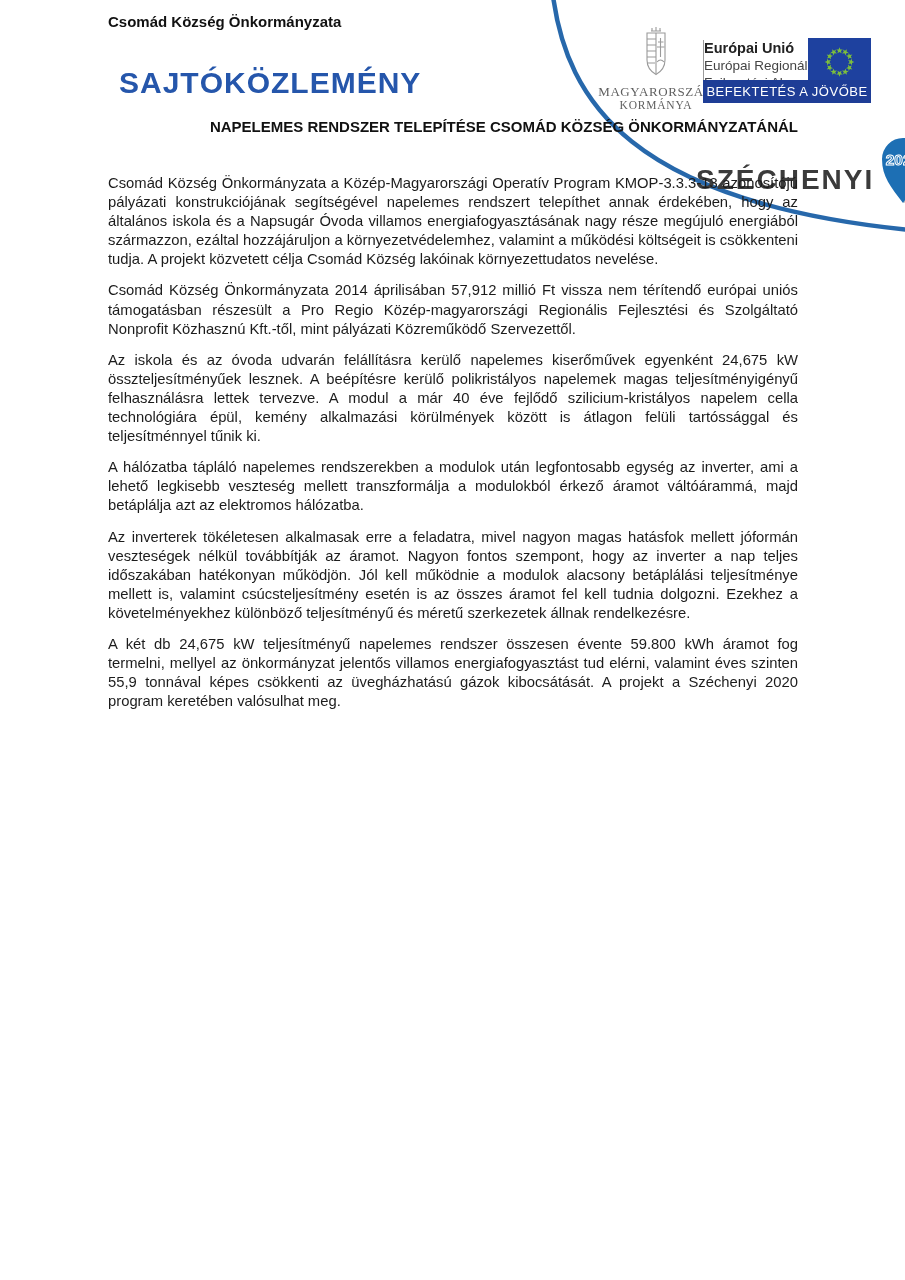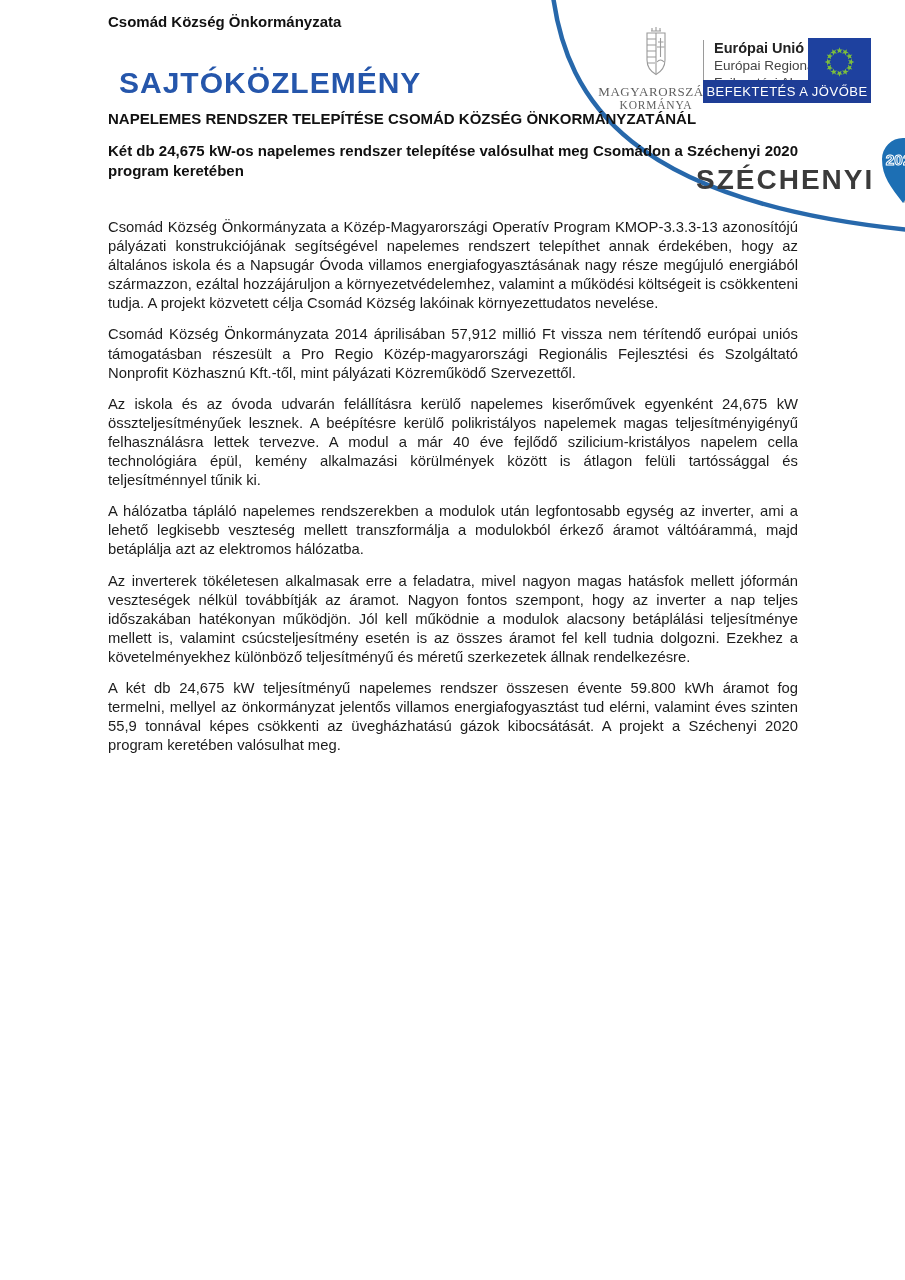--- a/index.html
+++ b/index.html
@@ -19,21 +19,21 @@
     text-align:center;color:#5f5f5f;
     font-family:"Liberation Serif", serif;
   }
   .gov-crest{display:block;margin:0 auto 3px auto;}
   .gov-line1{font-size:13px;letter-spacing:0.6px;line-height:14px;}
   .gov-line2{font-size:11.5px;letter-spacing:0.8px;line-height:13px;}
 
   .eu-block{
     position:absolute;left:703px;top:40px;height:54px;
     border-left:1.5px solid #9a9a9a;
-    padding-left:10px;color:#333;
+    color:#333;
   }
   .eu-title{font-size:14.5px;font-weight:bold;line-height:17px;color:#222;}
   .eu-sub{font-size:13.5px;line-height:17px;color:#444;}
 
   .eu-flag{position:absolute;left:808px;top:38px;}
 
   .banner{
     position:absolute;left:703px;top:80px;width:168px;height:23px;
     background:#1e3d96;color:#ffffff;
     font-size:13px;font-weight:normal;letter-spacing:0.5px;
@@ -53,21 +53,21 @@
   
   .content{
     position:absolute;left:108px;top:0;width:690px;
   }
   .doc-date{margin-top:197px;font-size:14.5px;color:#222;}
   .doc-org{margin-top:13px;font-size:15px;font-weight:bold;color:#111;}
   .doc-title{
     margin-top:36px;font-size:30px;font-weight:bold;
     color:#2556ab;letter-spacing:1px;line-height:34px;margin-left:11px;
   }
-  .doc-subtitle{margin-top:9px;font-size:15px;font-weight:bold;color:#111;line-height:19px;}
+  .doc-subtitle{margin-top:17px;font-size:15px;font-weight:bold;color:#111;line-height:19px;text-align:right;}
   .doc-lead{
     margin-top:13px;font-size:15px;font-weight:bold;color:#111;
     line-height:19.5px;text-align:justify;
   }
   .doc-paragraphs{margin-top:38px;}
   .doc-paragraphs p{
     margin:12px 0 7px 0;
     font-size:14.8px;line-height:19.1px;
     text-align:justify;color:#1c1c1c;
   }
@@ -126,21 +126,20 @@
     <path d="M24,67 L43,62 L33,51 Z" fill="#b9b9b9"></path>
     <path d="M24,67 C12,51 3,41 3,23 A21,21 0 1 1 45,23 C45,41 36,51 24,67 Z" fill="#1d6fb4"></path>
     <text x="24" y="29" text-anchor="middle" font-family="Liberation Sans, sans-serif" font-size="15.5" font-weight="bold" fill="none" stroke="#ffffff" stroke-width="1">2020</text>
   </svg>
 </div>
 
 <div class="content">
   <div class="doc-org">Csomád Község Önkormányzata</div>
   <div class="doc-title">SAJTÓKÖZLEMÉNY</div>
   <div class="doc-subtitle">NAPELEMES RENDSZER TELEPÍTÉSE CSOMÁD KÖZSÉG ÖNKORMÁNYZATÁNÁL</div>
-  <div class="doc-lead">Két db 24,675 kW-os napelemes rendszer telepítése valósulhat meg Csomádon a Széchenyi 2020 program keretében</div>
   <div class="doc-paragraphs">
     <p>Csomád Község Önkormányzata a Közép-Magyarországi Operatív Program KMOP-3.3.3-13 azonosítójú pályázati konstrukciójának segítségével napelemes rendszert telepíthet annak érdekében, hogy az általános iskola és a Napsugár Óvoda villamos energiafogyasztásának nagy része megújuló energiából származzon, ezáltal hozzájáruljon a környezetvédelemhez, valamint a működési költségeit is csökkenteni tudja. A projekt közvetett célja Csomád Község lakóinak környezettudatos nevelése.</p>
     <p>Csomád Község Önkormányzata 2014 áprilisában 57,912 millió Ft vissza nem térítendő európai uniós támogatásban részesült a Pro Regio Közép-magyarországi Regionális Fejlesztési és Szolgáltató Nonprofit Közhasznú Kft.-től, mint pályázati Közreműködő Szervezettől.</p>
     <p>Az iskola és az óvoda udvarán felállításra kerülő napelemes kiserőművek egyenként 24,675 kW összteljesítményűek lesznek. A beépítésre kerülő polikristályos napelemek magas teljesítményigényű felhasználásra lettek tervezve. A modul a már 40 éve fejlődő szilicium-kristályos napelem cella technológiára épül, kemény alkalmazási körülmények között is átlagon felüli tartóssággal és teljesítménnyel tűnik ki.</p>
     <p>A hálózatba tápláló napelemes rendszerekben a modulok után legfontosabb egység az inverter, ami a lehető legkisebb veszteség mellett transzformálja a modulokból érkező áramot váltóárammá, majd betáplálja azt az elektromos hálózatba.</p>
     <p>Az inverterek tökéletesen alkalmasak erre a feladatra, mivel nagyon magas hatásfok mellett jóformán veszteségek nélkül továbbítják az áramot. Nagyon fontos szempont, hogy az inverter a nap teljes időszakában hatékonyan működjön. Jól kell működnie a modulok alacsony betáplálási teljesítménye mellett is, valamint csúcsteljesítmény esetén is az összes áramot fel kell tudnia dolgozni. Ezekhez a követelményekhez különböző teljesítményű és méretű szerkezetek állnak rendelkezésre.</p>
     <p>A két db 24,675 kW teljesítményű napelemes rendszer összesen évente 59.800 kWh áramot fog termelni, mellyel az önkormányzat jelentős villamos energiafogyasztást tud elérni, valamint éves szinten 55,9 tonnával képes csökkenti az üvegházhatású gázok kibocsátását. A projekt a Széchenyi 2020 program keretében valósulhat meg.</p>
   </div>
 </div>
 

